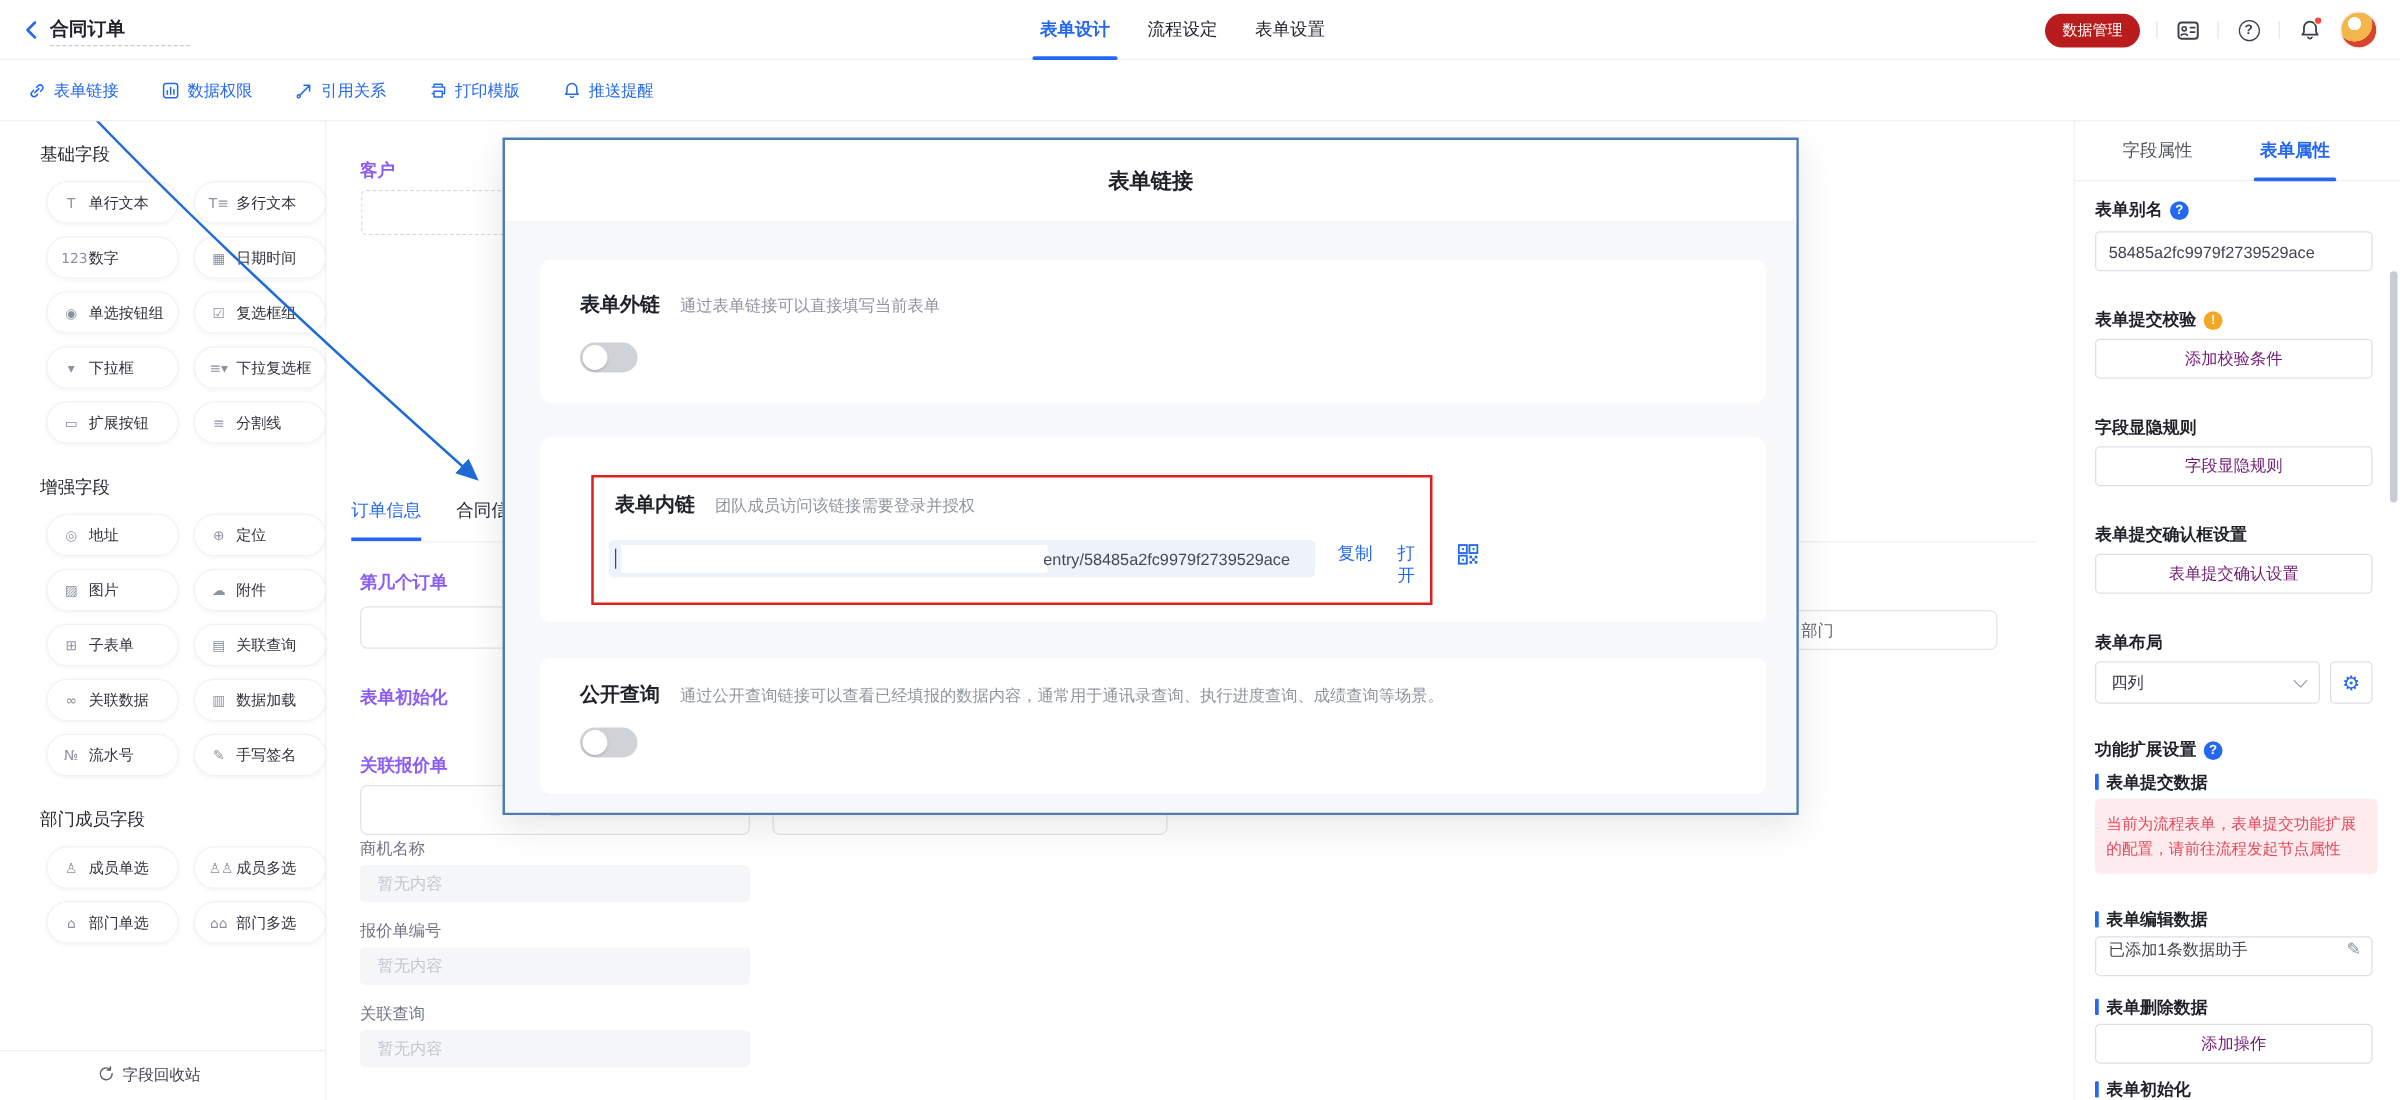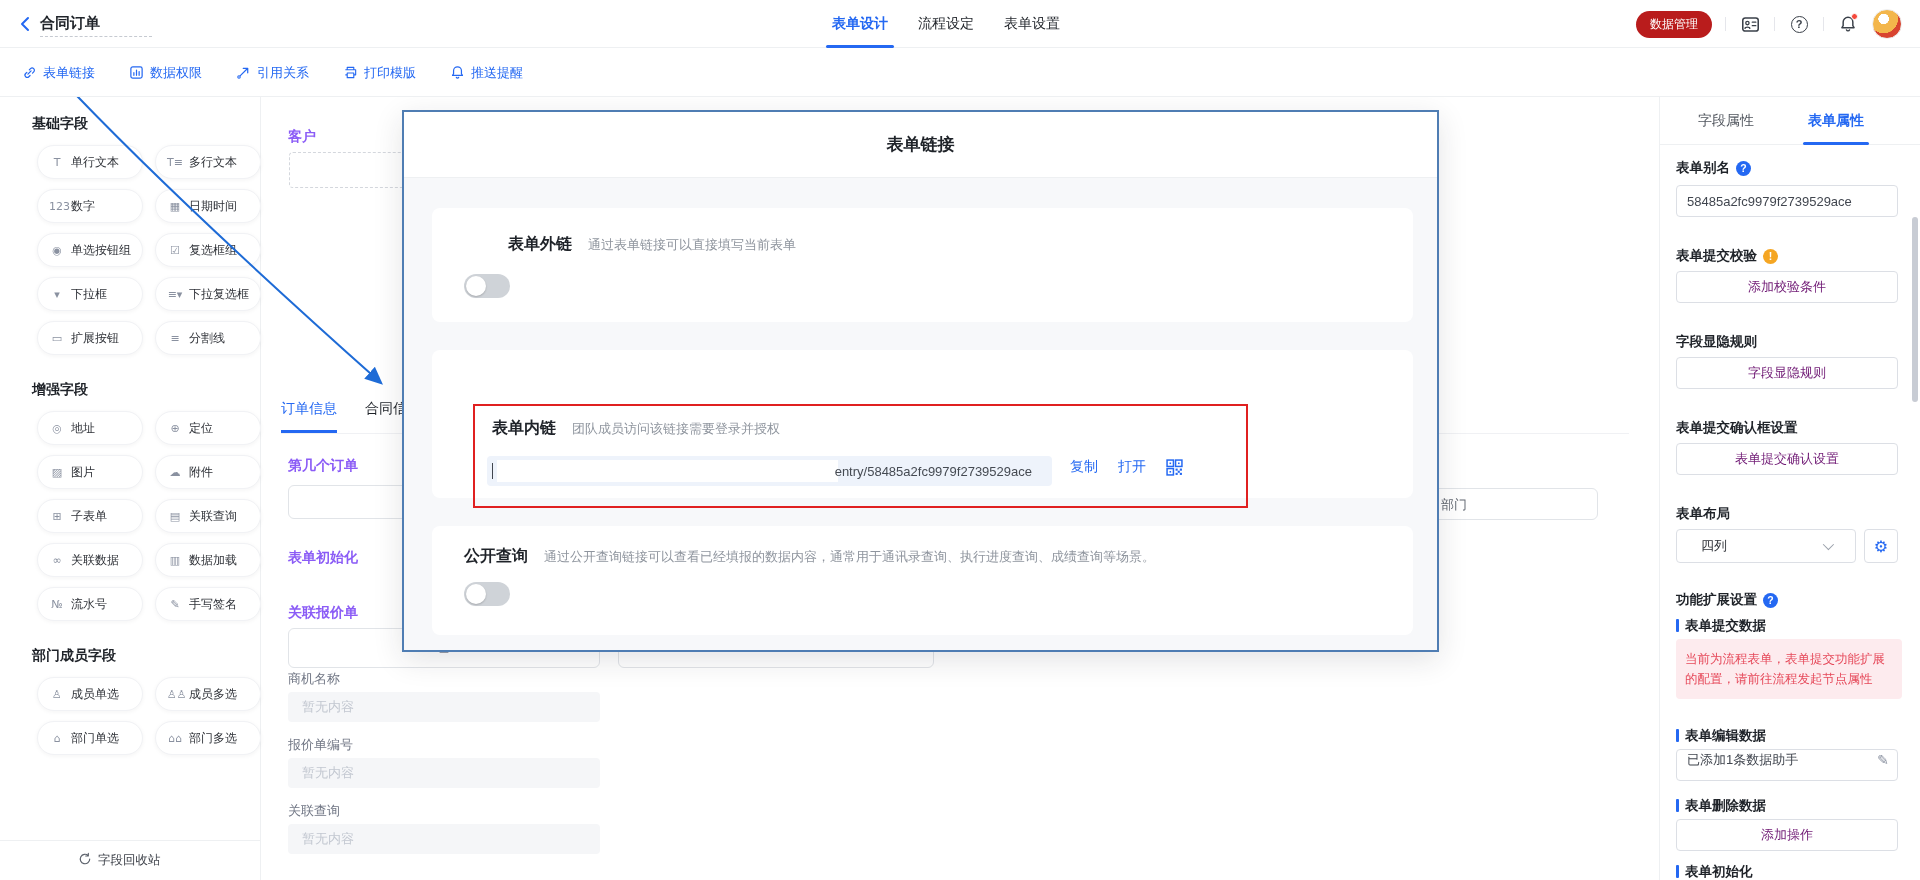--- a/index.html
+++ b/index.html
@@ -35,21 +35,21 @@
   .tright { position:absolute; right:22px; top:0; height:49px; display:flex; align-items:center; gap:14px; }
   .btn-outline { min-width:58px; height:30px; border:1px solid #2468f2; color:#2468f2; background:#fff;
     border-radius:16px; font-size:13px; display:flex; align-items:center; justify-content:center; padding:0 16px; cursor:pointer; }
   .btn-primary { min-width:58px; height:30px; background:#2468f2; color:#fff; border-radius:16px; font-size:13px;
     display:flex; align-items:center; justify-content:center; padding:0 16px; cursor:pointer; }
   .share-circle { width:30px; height:30px; border-radius:50%; background:#2468f2; display:flex; align-items:center; justify-content:center; cursor:pointer; }
 
   
   .lsidebar { position:absolute; left:0; top:97px; width:261px; height:783px; background:#fff;
     border-right:1px solid #eef0f2; z-index:5; }
-  .sec-title { font-size:14px; font-weight:bold; color:#1f2329; margin:26px 0 12px 32px; }
+  .sec-title { font-size:14px; font-weight:normal; color:#1f2329; margin:26px 0 12px 32px; }
   .sec-title.first { margin-top:18px; }
   .field-grid { display:grid; grid-template-columns:106px 106px; column-gap:12px; row-gap:10px; margin-left:37px; }
   .field-item { height:34px; background:#fff; border:1px solid #f1f2f5; border-radius:17px;
     box-shadow:0 1px 4px rgba(31,35,41,.05); display:flex; align-items:center; padding-left:11px; gap:6px; cursor:grab; }
   .field-item .glyph { font-size:11px; color:#8a91a0; width:16px; text-align:center; flex:none; font-family:"DejaVu Sans",sans-serif; }
   .field-item .flabel { font-size:12px; color:#2f3238; white-space:nowrap; }
   .recycle-bar { position:absolute; left:0; bottom:0; width:100%; height:40px; border-top:1px solid #eef0f2;
     display:flex; align-items:center; padding-left:78px; gap:6px; font-size:12.5px; color:#42464e; cursor:pointer; background:#fff; }
 
   
@@ -66,21 +66,21 @@
   .w-circle { width:15px; height:15px; border-radius:50%; background:#f5a623; color:#fff; font-size:10.5px; font-weight:bold;
     display:flex; align-items:center; justify-content:center; }
   .pinput, .pbtn { position:absolute; left:16px; width:222px; height:32px; border:1px solid #dcdfe5; border-radius:4px;
     background:#fff; font-size:13px; color:#41464f; display:flex; align-items:center; padding:0 10px; }
   .pbtn { justify-content:center; color:#701a75; cursor:pointer;font-family:Liberation Mono, monospace; }
   .bar-title { position:absolute; left:16px; font-size:13.5px; font-weight:bold; color:#1f2329; padding-left:9px; }
   .bar-title::before { content:""; position:absolute; left:0; top:2px; width:3px; height:13px; background:#2468f2; border-radius:1px; }
   .notice { position:absolute; left:16px; width:226px; background:#fdebee; border-radius:4px; color:#e6495a;
     font-size:12.5px; line-height:20px; padding:10px 9px; }
   .pselect { position:absolute; left:16px; width:180px; height:34px; border:1px solid #dcdfe5; border-radius:4px;
-    display:flex; align-items:center; justify-content:space-between; padding:0 24px; font-size:13px; color:#2f3238; cursor:pointer; }
+    display:flex; align-items:center; justify-content:space-between; padding:0 12px; font-size:13px; color:#2f3238; cursor:pointer; }
   .chev { width:8px; height:8px; border-right:1.5px solid #9aa0aa; border-bottom:1.5px solid #9aa0aa; transform:rotate(45deg) translateY(-2px); }
   .gearbtn { position:absolute; left:204px; width:34px; height:34px; border:1px solid #dcdfe5; border-radius:4px;
     display:flex; align-items:center; justify-content:center; color:#2468f2; font-size:16px; cursor:pointer; font-family:"DejaVu Sans",sans-serif; }
   .editbox { position:absolute; left:16px; width:222px; height:32px; border:1px solid #dcdfe5; border-radius:4px;
     display:flex; align-items:center; justify-content:space-between; padding:0 8px 11px 10px; font-size:13px; color:#41464f; }
   .pencil { color:#8a91a0; font-size:14px; cursor:pointer; font-family:"DejaVu Sans",sans-serif; }
   .pscroll { position:absolute; right:2px; top:120px; width:6px; height:185px; background:#c8ccd4; border-radius:3px; cursor:pointer; }
 
   
   .canvas { position:absolute; left:261px; top:97px; width:1398px; height:783px; background:#fff; z-index:1; }
@@ -101,21 +101,21 @@
     border:2px solid #4f7db3; box-shadow:0 8px 28px rgba(31,35,41,.12); z-index:20; }
   .modal-title { position:absolute; left:0; top:0; width:100%; height:66px; border-bottom:1px solid #eef0f2;
     display:flex; align-items:center; justify-content:center; font-size:17px; font-weight:bold; color:#1f2329; background:#fff; }
   .modal-body { position:absolute; left:0; top:66px; width:100%; height:472px; background:#f7f8fa; }
   .mcard { position:absolute; left:28px; width:981px; background:#fff; border-radius:8px; }
   .mname { font-size:16px; font-weight:bold; color:#1f2329; }
   .mdesc { font-size:13px; color:#8f959e; margin-left:16px; }
   .toggle { width:46px; height:24px; border-radius:12px; background:#cfd3d8; position:relative; cursor:pointer; }
   .toggle .knob { position:absolute; left:2px; top:2px; width:20px; height:20px; border-radius:50%; background:#fff;
     box-shadow:0 1px 2px rgba(0,0,0,.2); }
-  .redbox { position:absolute; left:41px; top:30px; width:775px; height:104px; border:2px solid #e02020;margin-top:24px; }
+  .redbox { position:absolute; left:41px; top:30px; width:673px; height:104px; border:2px solid #e02020; }
   .link-input { position:absolute; left:12px; top:50px; width:565px; height:30px; background:#eef3fb; border-radius:4px; }
   .redact { position:absolute; left:10px; top:4px; width:341px; height:22px; background:#fff; }
   .caret { position:absolute; left:5px; top:7px; width:1px; height:16px; background:#41464f; }
   .url-text { position:absolute; right:20px; top:0; height:30px; display:flex; align-items:center; font-size:13px; color:#454a52; }
   .mlink { position:absolute; top:52px; font-size:14px; color:#2468f2; cursor:pointer; }
 
   .arrow-overlay { position:absolute; left:0; top:0; width:1920px; height:880px; z-index:25; pointer-events:none; }
 </style>
 </head>
 <body>
@@ -360,21 +360,21 @@
     <div class="solid-input" style="left:1142px; top:391px; width:195px; height:32px;">
       <span style="position:absolute; left:37px; top:7px; font-size:13px; color:#646a73;">部门</span>
     </div>
   </div>
 
   <div class="modal">
     <div class="modal-title">表单链接</div>
     <div class="modal-body">
 
       <div class="mcard" style="top:30px; height:114px;">
-        <div style="position:absolute; left:32px; top:26px; display:flex; align-items:baseline;margin-left:44px;">
+        <div style="position:absolute; left:32px; top:26px; display:flex; align-items:baseline;">
           <span class="mname">表单外链</span>
           <span class="mdesc">通过表单链接可以直接填写当前表单</span>
         </div>
         <div class="toggle" style="position:absolute; left:32px; top:66px;">
           <div class="knob"></div>
         </div>
       </div>
 
       <div class="mcard" style="top:172px; height:148px;">
         <div class="redbox">

